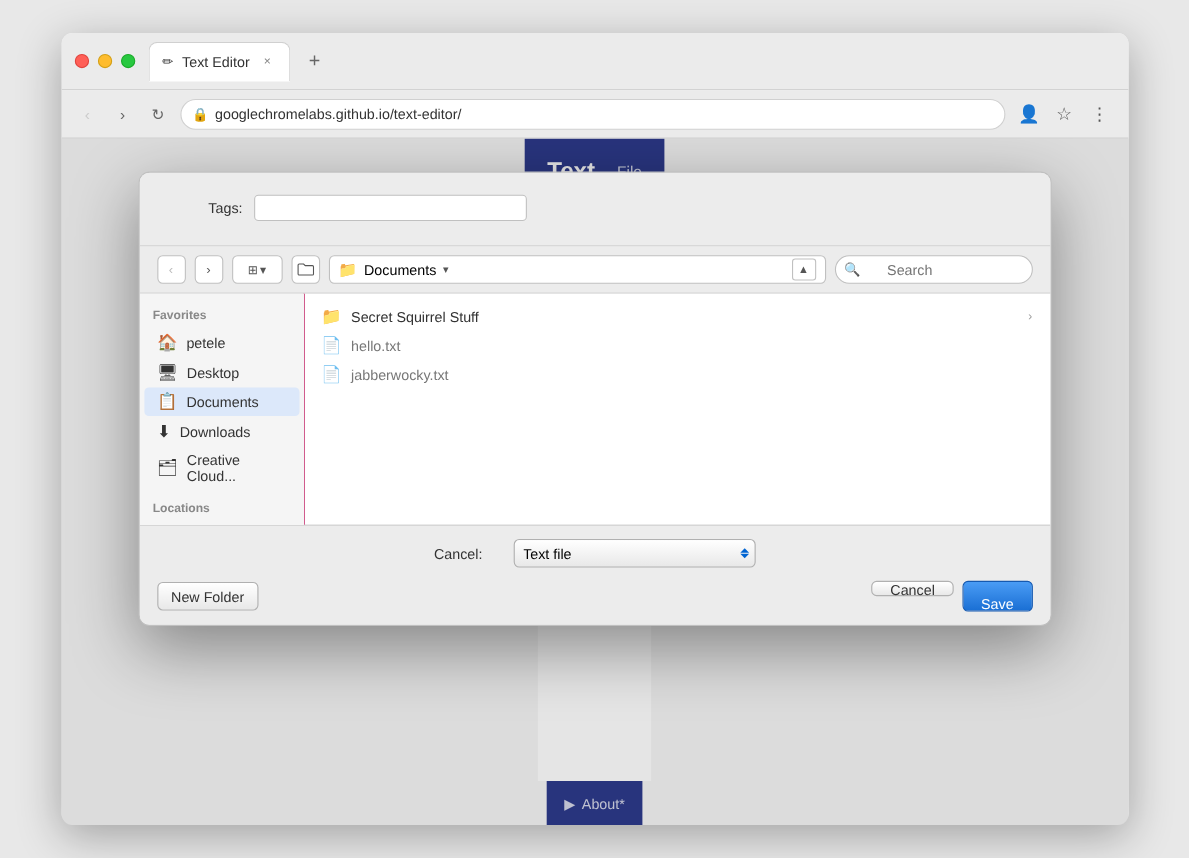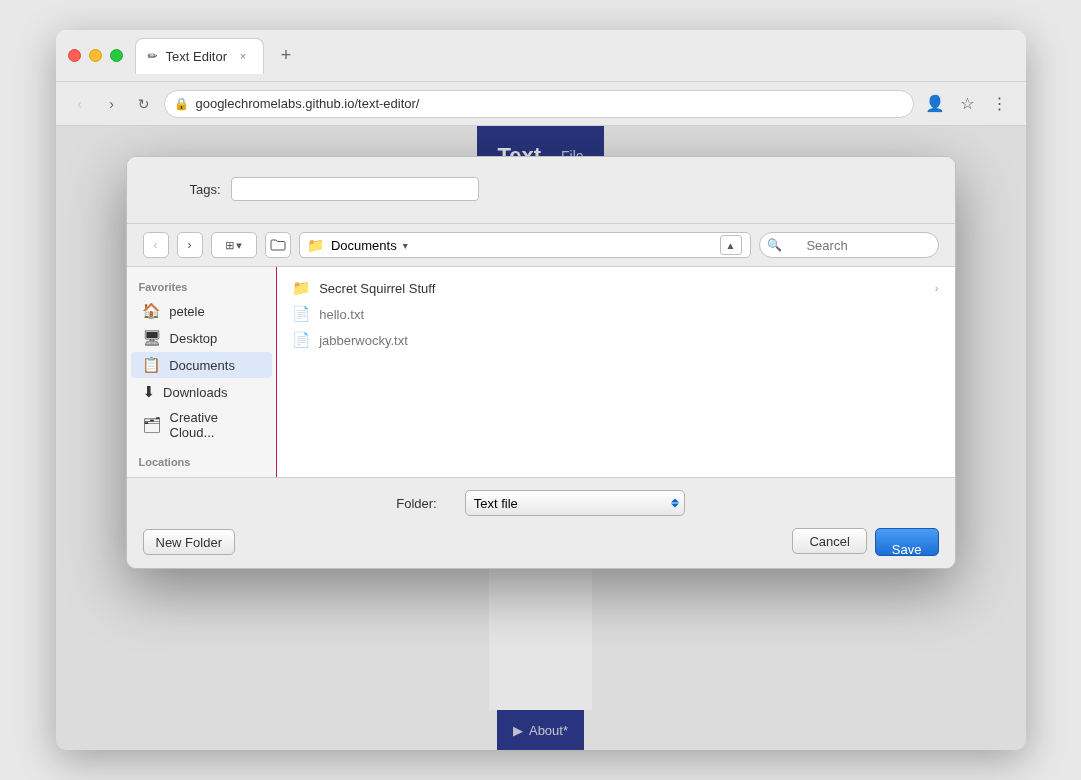--- a/index.html
+++ b/index.html
@@ -539,21 +539,21 @@
       color: #333;
       cursor: pointer;
     }
 
     .btn-group {
       display: flex;
       gap: 8px;
     }
 
     .btn-cancel {
-      height: 26px;
+      height: 14px;
       padding: 0 16px;
       background: linear-gradient(to bottom, #fff, #e8e8e8);
       border: 1px solid #b0b0b0;
       border-radius: 5px;
       font-size: 13px;
       color: #333;
       cursor: pointer;
     }
 
     .btn-save {
@@ -694,21 +694,21 @@
             </div>
             <div class="file-item text-file">
               <span class="file-icon txt-icon">📄</span>
               <span>jabberwocky.txt</span>
             </div>
           </div>
         </div>
 
         <div class="dialog-footer">
           <div class="format-row">
-            <span class="format-label">Folder:</span>
+            <span class="format-label">Cancel:</span>
             <div class="format-select-wrapper">
               <select class="format-select">
                 <option>Text file</option>
                 <option>HTML file</option>
                 <option>Markdown</option>
               </select>
               <div class="select-arrows">
                 <div class="select-arrow select-arrow-up"></div>
                 <div class="select-arrow select-arrow-down"></div>
               </div>

